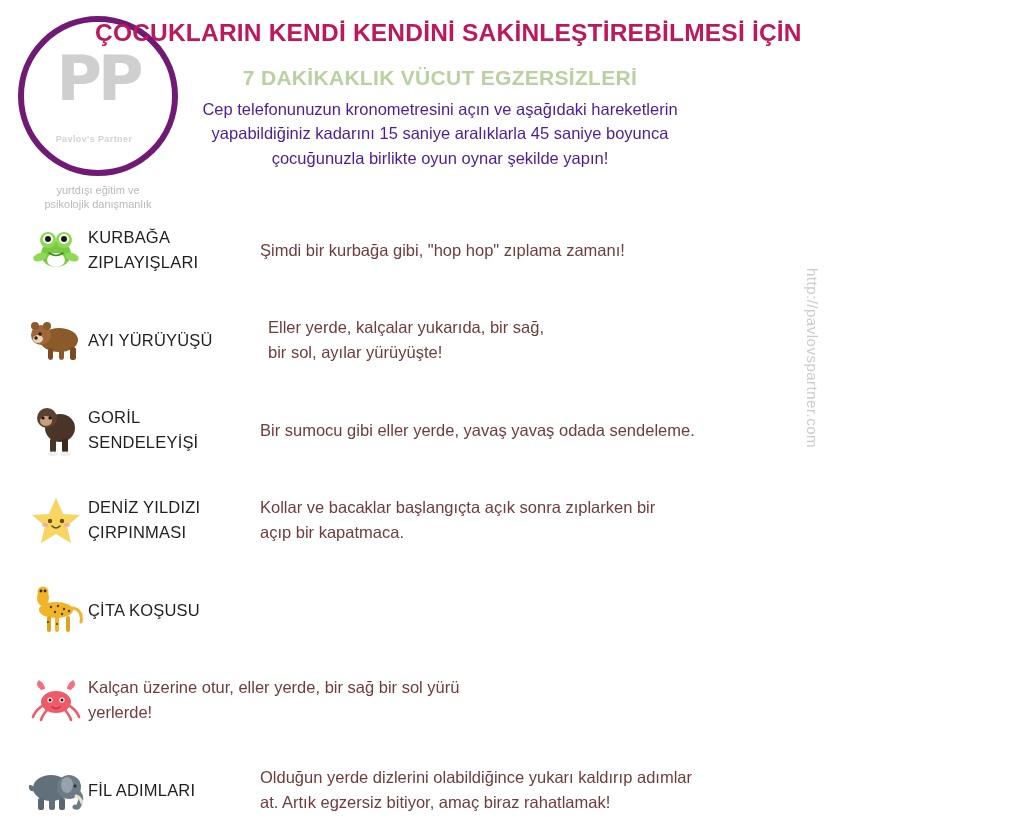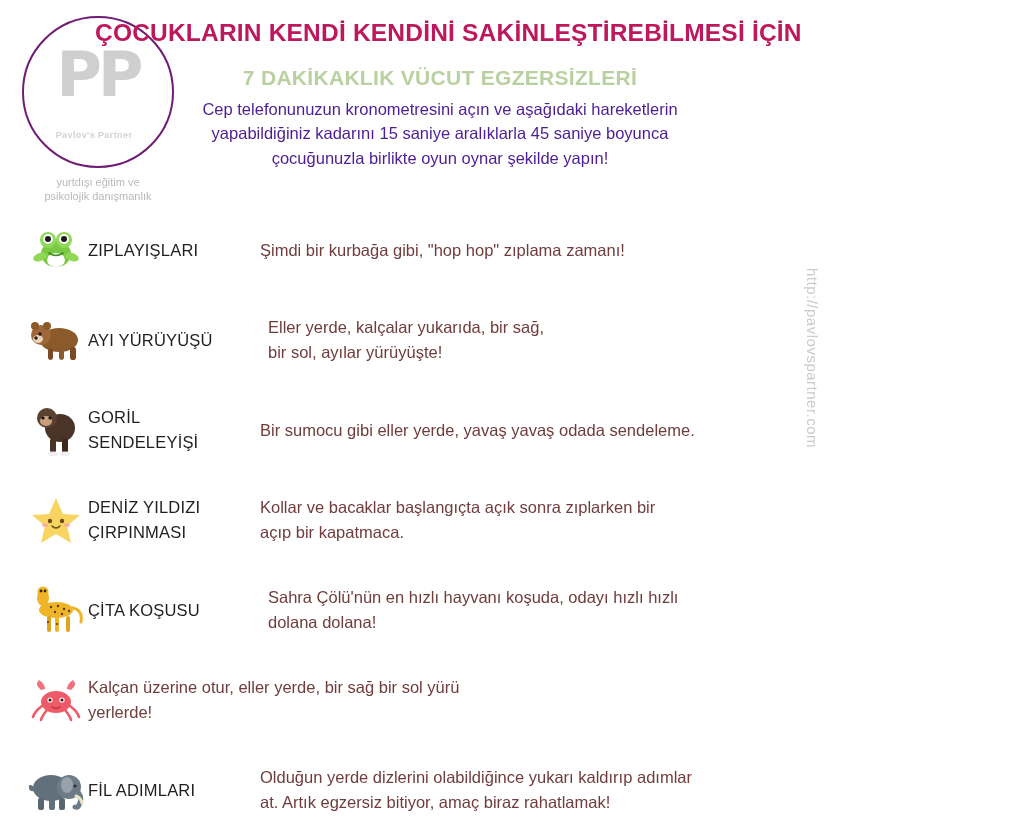--- a/index.html
+++ b/index.html
@@ -26,21 +26,21 @@
     left: 18px;
     top: 16px;
     width: 160px;
     text-align: center;
   }
   .logo-circle {
     position: relative;
     width: 148px;
     height: 148px;
     margin: 0 auto;
-    border: 2px solid #701a75;
+    border: 6px solid #701a75;
     border-radius: 50%;
     background: #ffffff;
   }
   .logo-mark {
     position: absolute;
     left: 0;
     right: 0;
     top: 26px;
     font-size: 62px;
     font-weight: bold;
@@ -192,20 +192,21 @@
           <circle cx="18" cy="13" r="8" fill="#8fd957"></circle>
           <circle cx="34" cy="13" r="8" fill="#8fd957"></circle>
           <circle cx="18" cy="12" r="5" fill="#ffffff"></circle>
           <circle cx="34" cy="12" r="5" fill="#ffffff"></circle>
           <circle cx="18" cy="12" r="3" fill="#1a1a1a"></circle>
           <circle cx="34" cy="12" r="3" fill="#1a1a1a"></circle>
           <path d="M19 26 q7 5 14 0" stroke="#3f8c1d" stroke-width="1.6" fill="none" stroke-linecap="round"></path>
         </svg>
       </div>
       <div class="name-cell">
+        <div>KURBAĞA</div>
         <div>ZIPLAYIŞLARI</div>
       </div>
       <div class="desc-cell">
         <div>Şimdi bir kurbağa gibi, "hop hop" zıplama zamanı!</div>
       </div>
     </div>
 
     <div class="row">
       <div class="icon-cell">
         <svg width="56" height="44" viewBox="0 0 56 44" aria-hidden="true">
@@ -294,24 +295,20 @@
             <circle cx="34" cy="30" r="1.2"></circle>
               <circle cx="41" cy="27" r="1.2"></circle>
             <circle cx="20" cy="38" r="1.1"></circle>
               <circle cx="29" cy="40" r="1.1"></circle>
           </g>
         </svg>
       </div>
       <div class="name-cell">
         <div>ÇİTA KOŞUSU</div>
       </div>
-      <div class="desc-cell indent-desc">
-        <div>Sahra Çölü'nün en hızlı hayvanı koşuda, odayı hızlı hızlı</div>
-        <div>dolana dolana!</div>
-      </div>
     </div>
 
     <div class="row">
       <div class="icon-cell">
         <svg width="56" height="44" viewBox="0 0 56 44" aria-hidden="true">
           <ellipse cx="28" cy="24" rx="15" ry="11" fill="#ef5a68"></ellipse>
           <path d="M13 12 q-7 -6 -2 -10 q6 4 6 9 z" fill="#f2717d"></path>
           <path d="M43 12 q7 -6 2 -10 q-6 4 -6 9 z" fill="#f2717d"></path>
           <circle cx="22" cy="22" r="2.6" fill="#ffffff"></circle>
           <circle cx="34" cy="22" r="2.6" fill="#ffffff"></circle>

